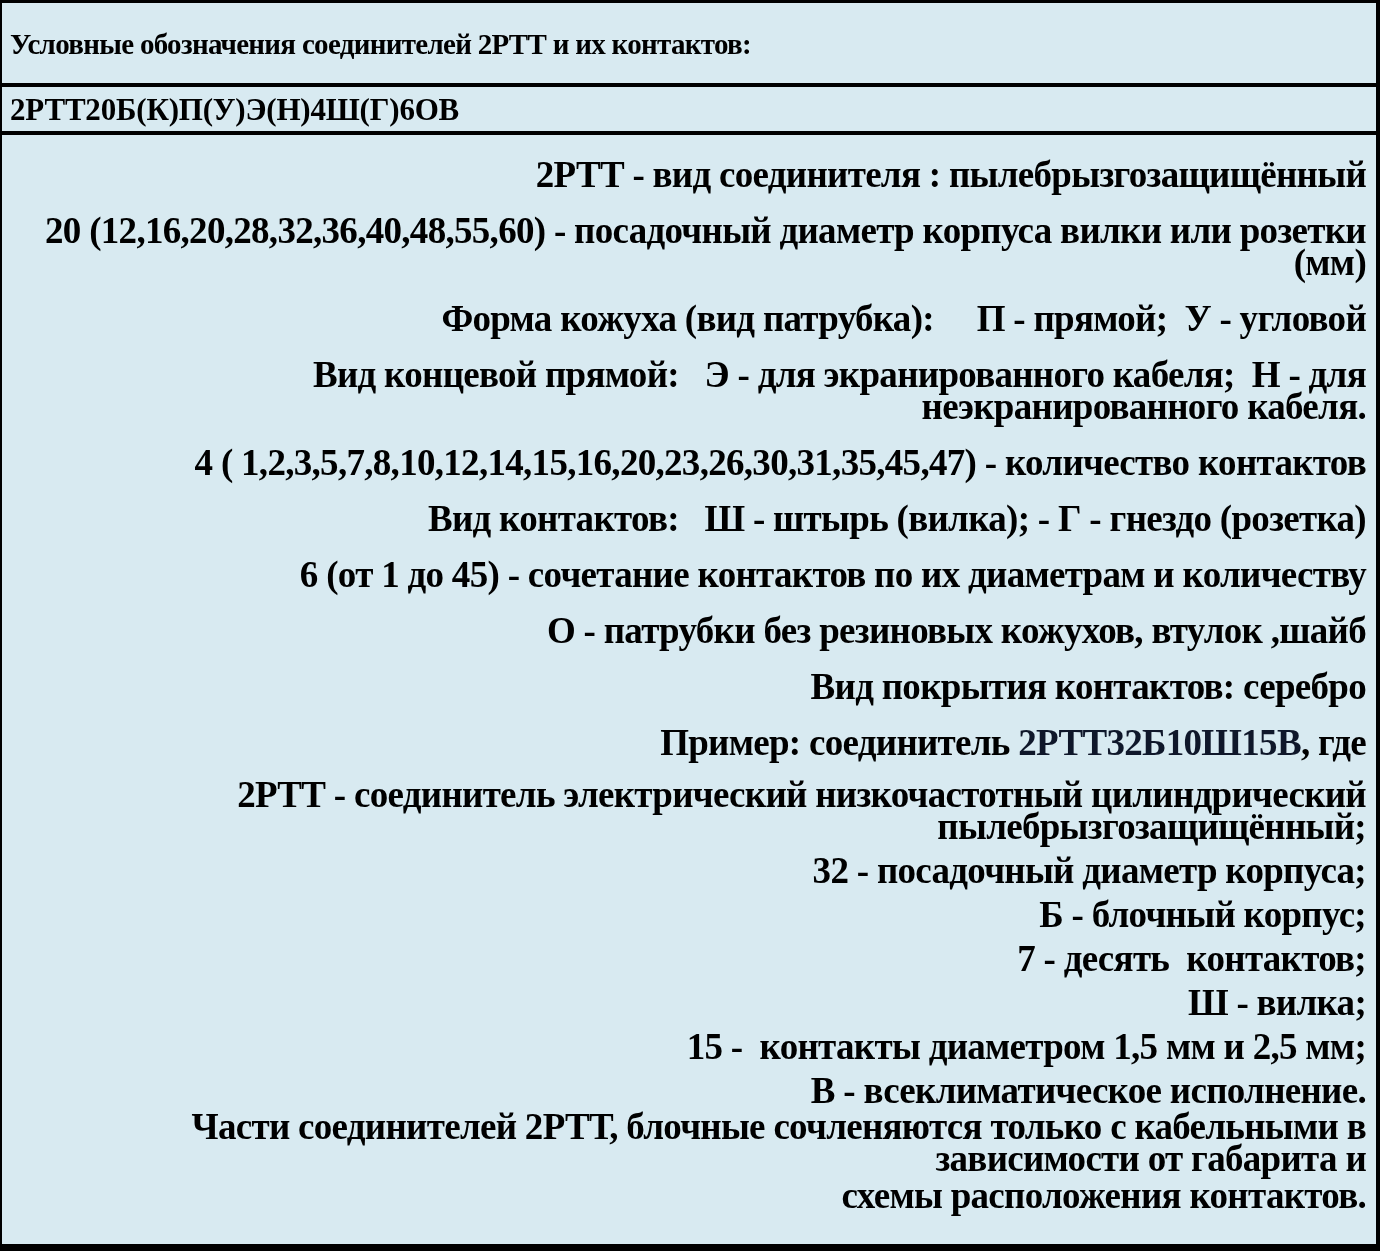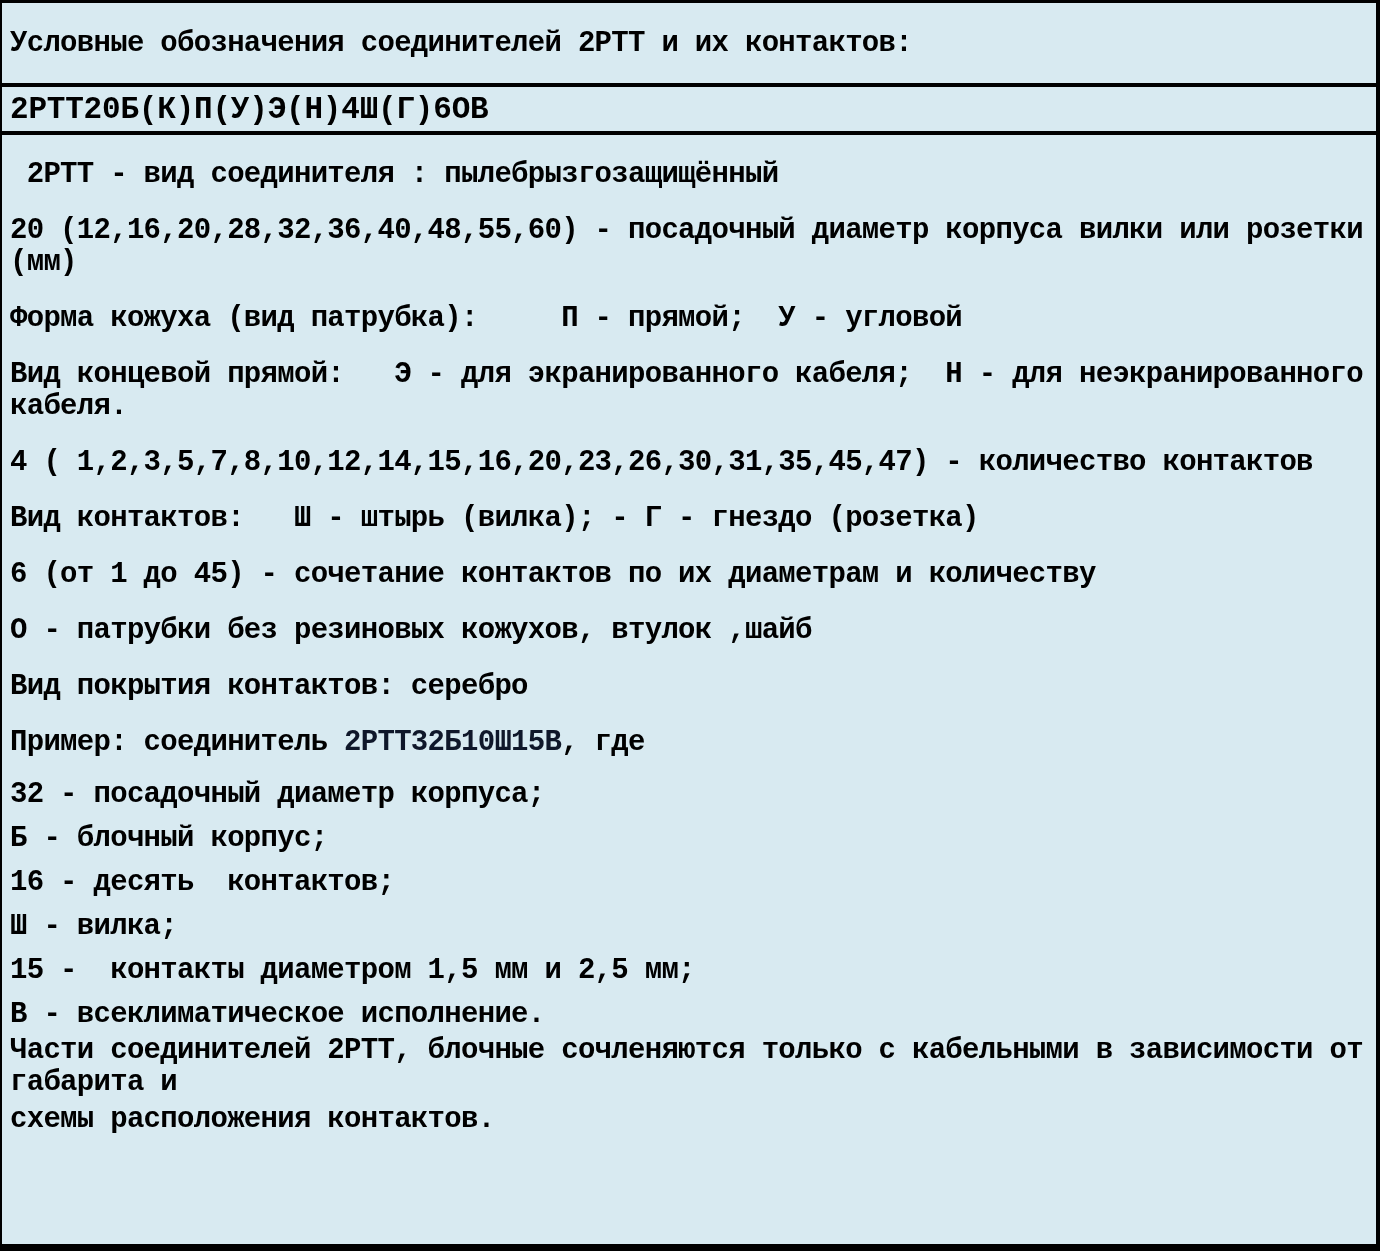--- a/index.html
+++ b/index.html
@@ -9,21 +9,21 @@
   }
   .doc {
     position: relative;
     width: 1380px;
     height: 1251px;
     box-sizing: border-box;
     background: #d8eaf1;
     border-style: solid;
     border-color: #000000;
     border-width: 3px 4px 7px 2px;
-    font-family: Liberation Mono, monospace;
+    font-family: Liberation Serif, serif;
     font-weight: bold;
     color: #000000;
     overflow: hidden;
     letter-spacing: -0.7px;
   }
   .doc p {
     margin: 0;
     white-space: pre-wrap;
   }
   .title-row {
@@ -40,21 +40,22 @@
   .formula-row {
     padding: 6px 10px 5px 8px;
   }
   .formula-row p {
     font-size: 31px;
     line-height: 33px;
     letter-spacing: -0.2px;
   }
   .body {
     padding: 24px 10px 0 8px;
-    font-size: 29px;
+    font-size: 37px;
+    text-align: right;
   }
   .legend-line {
     line-height: 32px;
     margin-bottom: 24px !important;
   }
   .example-line {
     line-height: 32px;
     margin-top: 6px !important;
     margin-bottom: 20px !important;
   }
@@ -97,23 +98,24 @@
     <p class="legend-line">Форма кожуха (вид патрубка):     П - прямой;  У - угловой</p>
     <p class="legend-line">Вид концевой прямой:   Э - для экранированного кабеля;  Н - для неэкранированного кабеля.</p>
     <p class="legend-line">4 ( 1,2,3,5,7,8,10,12,14,15,16,20,23,26,30,31,35,45,47) - количество контактов</p>
     <p class="legend-line">Вид контактов:   Ш - штырь (вилка); - Г - гнездо (розетка)</p>
     <p class="legend-line">6 (от 1 до 45) - сочетание контактов по их диаметрам и количеству</p>
     <p class="legend-line">О - патрубки без резиновых кожухов, втулок ,шайб</p>
     <p class="legend-line">Вид покрытия контактов: серебро</p>
 
     <p class="example-line"><span>Пример: соединитель </span><span class="example-code">2РТТ32Б10Ш15В</span><span>, где</span></p>
 
+    <p class="breakdown-line">2РТТ - соединитель электрический низкочастотный цилиндрический  пылебрызгозащищённый;</p>
     <p class="breakdown-line">32 - посадочный диаметр корпуса;</p>
     <p class="breakdown-line">Б - блочный корпус;</p>
-    <p class="breakdown-line">16 - десять  контактов;</p>
+    <p class="breakdown-line">7 - десять  контактов;</p>
     <p class="breakdown-line">Ш - вилка;</p>
     <p class="breakdown-line">15 -  контакты диаметром 1,5 мм и 2,5 мм;</p>
     <p class="breakdown-line tight">В - всеклиматическое исполнение.</p>
 
     <p class="note-line">Части соединителей 2РТТ, блочные сочленяются только с кабельными в зависимости от габарита и</p>
     <p class="note-line">схемы расположения контактов.</p>
 
   </div>
 </div>
 

